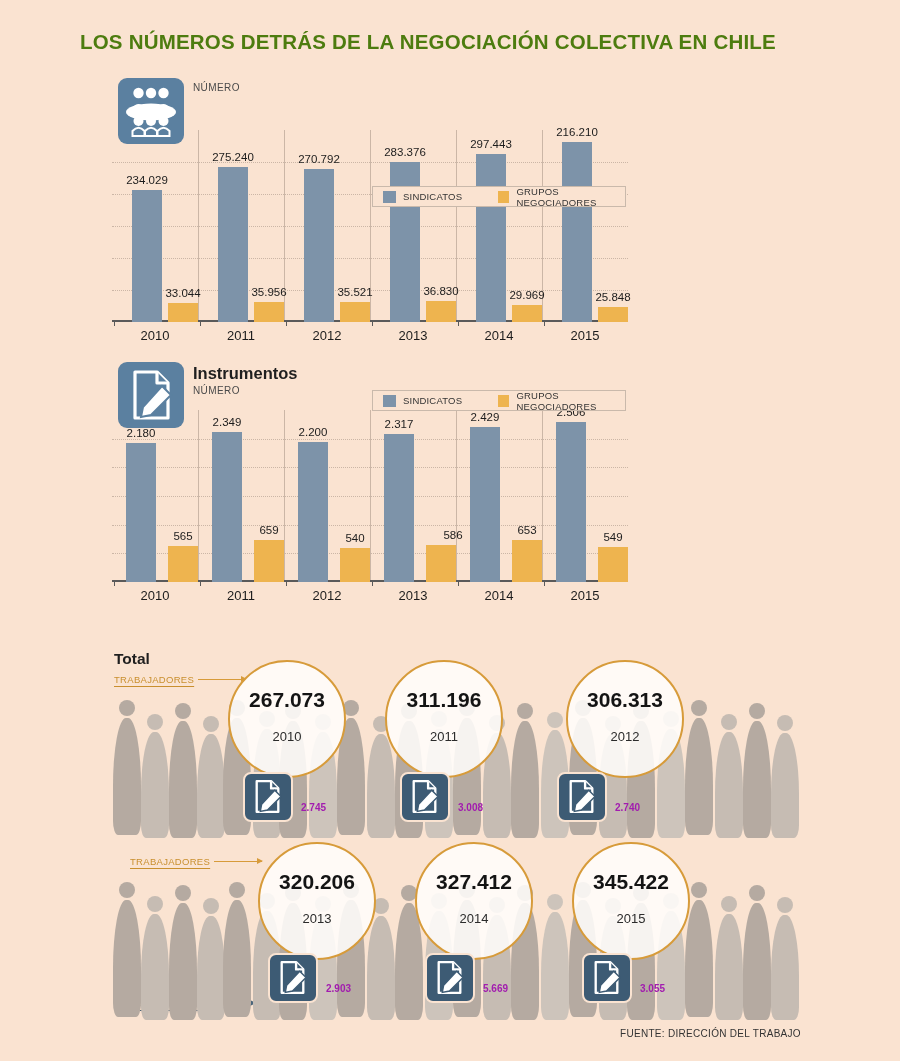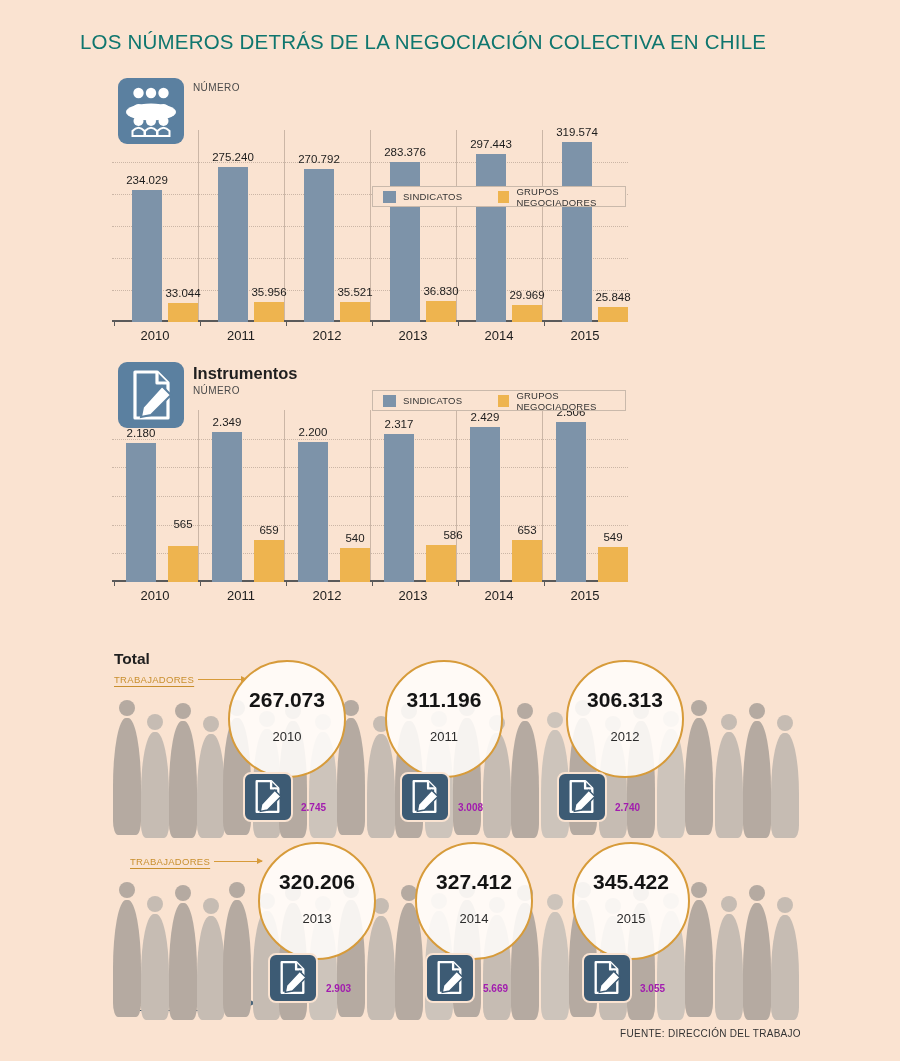--- a/index.html
+++ b/index.html
@@ -6,23 +6,23 @@
   body {
     width: 900px; height: 1061px;
     background: #fae3d1;
     font-family: "Liberation Sans", sans-serif;
     color: #2b2b2b;
     position: relative;
     overflow: hidden;
   }
   .page-title {
     position: absolute; left: 80px; top: 30px;
-    font-size: 20.5px; font-weight: normal;
+    font-size: 20.5px; font-weight: bold;
     letter-spacing: 0.2px;
-    color: #0f766e;
+    color: #4d7c0f;
     white-space: nowrap;
   }
 
   
   .chart-block { position: absolute; }
   #chart-block-1 { left: 0; top: 78px; }
   #chart-block-2 { left: 0; top: 362px; }
 
   .chart-icon {
     position: absolute; left: 118px; top: 0;
@@ -195,21 +195,21 @@
       <div class="bar-label" style="left: 248px; bottom: 164px;">283.376</div>
       <div class="bar orange" style="left: 314px; width: 30px; height: 21px;"></div>
       <div class="bar-label" style="left: 284px; bottom: 25px;">36.830</div>
       <div class="axis-tick" style="left: 260px;"></div>
       <div class="bar blue" style="left: 364px; width: 30px; height: 168px;"></div>
       <div class="bar-label" style="left: 334px; bottom: 172px;">297.443</div>
       <div class="bar orange" style="left: 400px; width: 30px; height: 17px;"></div>
       <div class="bar-label" style="left: 370px; bottom: 21px;">29.969</div>
       <div class="axis-tick" style="left: 346px;"></div>
       <div class="bar blue" style="left: 450px; width: 30px; height: 180px;"></div>
-      <div class="bar-label" style="left: 420px; bottom: 184px;">319.574</div>
+      <div class="bar-label" style="left: 420px; bottom: 184px;">216.210</div>
       <div class="bar orange" style="left: 486px; width: 30px; height: 15px;"></div>
       <div class="bar-label" style="left: 456px; bottom: 19px;">25.848</div>
       <div class="axis-tick" style="left: 432px;"></div>
     </div>
   <div class="xlabels" id="xlabels-1">
       <div class="xlabel" style="left: 0px;">2010</div>
       <div class="xlabel" style="left: 86px;">2011</div>
       <div class="xlabel" style="left: 172px;">2012</div>
       <div class="xlabel" style="left: 258px;">2013</div>
       <div class="xlabel" style="left: 344px;">2014</div>
@@ -247,21 +247,21 @@
       <div class="gridline" style="top: 143.333px;"></div>
       <div class="vsep" style="left: 86px;"></div>
       <div class="vsep" style="left: 172px;"></div>
       <div class="vsep" style="left: 258px;"></div>
       <div class="vsep" style="left: 344px;"></div>
       <div class="vsep" style="left: 430px;"></div>
       <div class="axis-line"></div>
       <div class="bar blue" style="left: 14px; width: 30px; height: 139px;"></div>
       <div class="bar-label" style="left: -16px; bottom: 143px;">2.180</div>
       <div class="bar orange" style="left: 56px; width: 30px; height: 36px;"></div>
-      <div class="bar-label" style="left: 26px; bottom: 52px;">565</div>
+      <div class="bar-label" style="left: 26px; bottom: 40px;">565</div>
       <div class="axis-tick" style="left: 2px;"></div>
       <div class="bar blue" style="left: 100px; width: 30px; height: 150px;"></div>
       <div class="bar-label" style="left: 70px; bottom: 154px;">2.349</div>
       <div class="bar orange" style="left: 142px; width: 30px; height: 42px;"></div>
       <div class="bar-label" style="left: 112px; bottom: 46px;">659</div>
       <div class="axis-tick" style="left: 88px;"></div>
       <div class="bar blue" style="left: 186px; width: 30px; height: 140px;"></div>
       <div class="bar-label" style="left: 156px; bottom: 144px;">2.200</div>
       <div class="bar orange" style="left: 228px; width: 30px; height: 34px;"></div>
       <div class="bar-label" style="left: 198px; bottom: 38px;">540</div>

